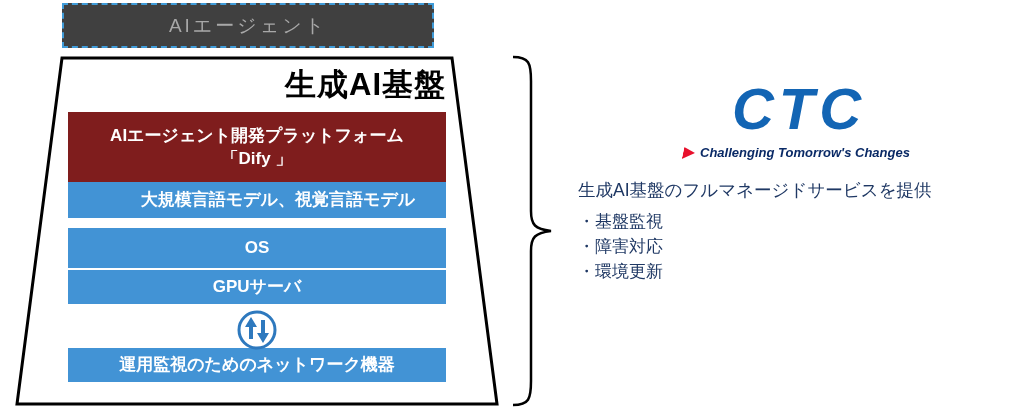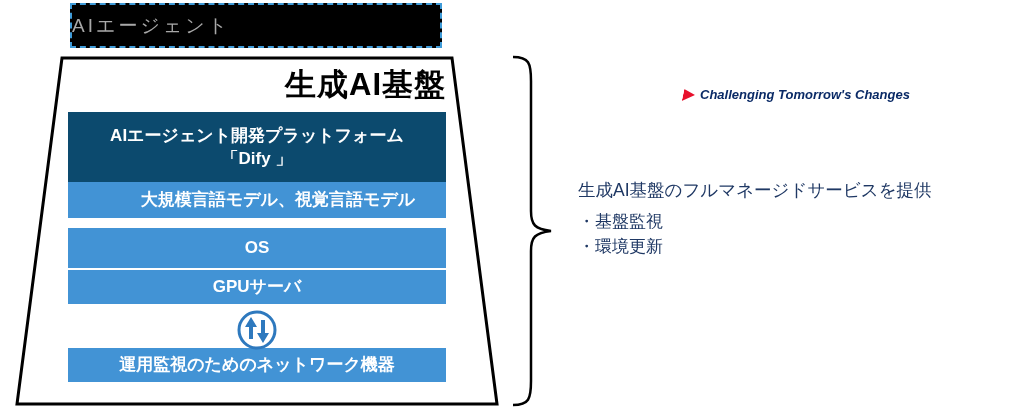--- a/index.html
+++ b/index.html
@@ -8,24 +8,24 @@
     width:1024px; height:410px;
     position:relative;
     background:#ffffff;
     font-family:"Liberation Sans", sans-serif;
     overflow:hidden;
   }
   .abs { position:absolute; }
 
   
   .agent-box {
-    left:70px; top:3px; width:372px; height:45px;
+    left:62px; top:3px; width:372px; height:45px;
     border:2px dashed #3F9BD8;
-    display:flex; align-items:center; justify-content:flex-start;
-    background:#000000;
+    display:flex; align-items:center; justify-content:center;
+    background:#404040;
   }
   .agent-box-label {
     color:#A8A8A8; font-size:19px; letter-spacing:3px;
   }
 
   
   .trap-svg { left:0; top:0; width:560px; height:410px; }
 
   .platform-title {
     left:68px; top:64px; width:378px;
@@ -37,21 +37,21 @@
   .bar {
     left:68px; width:378px;
     background:#4293D5;
     color:#ffffff;
     display:flex; align-items:center; justify-content:center;
     text-align:center;
     font-size:17px; font-weight:600;
     white-space:pre-line;
     line-height:1.35;
   }
-  .bar1 { top:112px; height:72px; background:#0c4a6e; }
+  .bar1 { top:112px; height:72px; background:#7f1d1d; }
   .bar2 { top:182px; height:36px;padding-left:42px; }
   .bar3 { top:228px; height:40px;text-align:right; }
   .bar4 { top:270px; height:34px; }
   .bar5 { top:348px; height:34px; }
 
   .icon-wrap { left:236px; top:309px; width:42px; height:42px; }
 
   .brace-svg { left:505px; top:55px; width:52px; height:352px; }
 
   
@@ -108,23 +108,25 @@
   <rect x="13" y="17" width="4" height="13" fill="#2E79BE"></rect>
   <polygon points="27,34 21,24 33,24" fill="#2E79BE"></polygon>
   <rect x="25" y="11" width="4" height="13" fill="#2E79BE"></rect>
 </svg>
 
 <svg class="abs brace-svg" viewBox="0 0 52 352">
   <path d="M8 2 C24 2 26 8 26 26 L26 156 C26 170 30 174 46 176 C30 178 26 182 26 196 L26 326 C26 344 24 350 8 350" fill="none" stroke="#000000" stroke-width="2.5"></path>
 </svg>
 
 <div class="abs ctc">
+  <div class="ctc-word">CTC</div>
   <div class="ctc-tagrow">
     <span class="ctc-flag"></span>
     <span class="ctc-tagline">Challenging Tomorrow's Changes</span>
   </div>
 </div>
 
 <div class="abs services">
   <div class="services-heading">生成AI基盤のフルマネージドサービスを提供</div>
   <div class="service-item">・基盤監視</div>
+  <div class="service-item">・障害対応</div>
   <div class="service-item">・環境更新</div>
 </div>
 
 </body></html>

